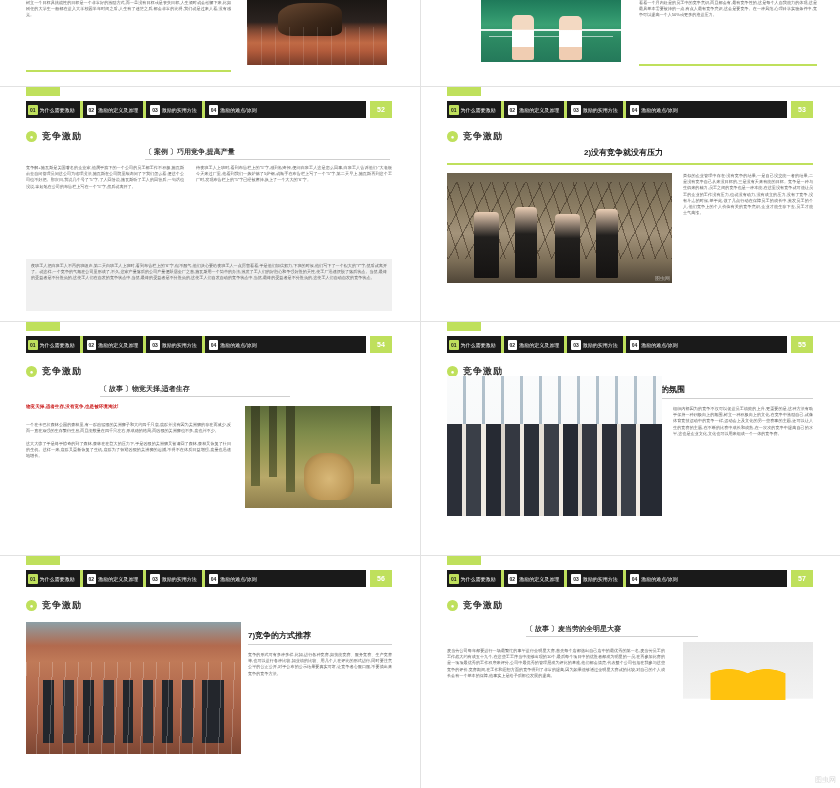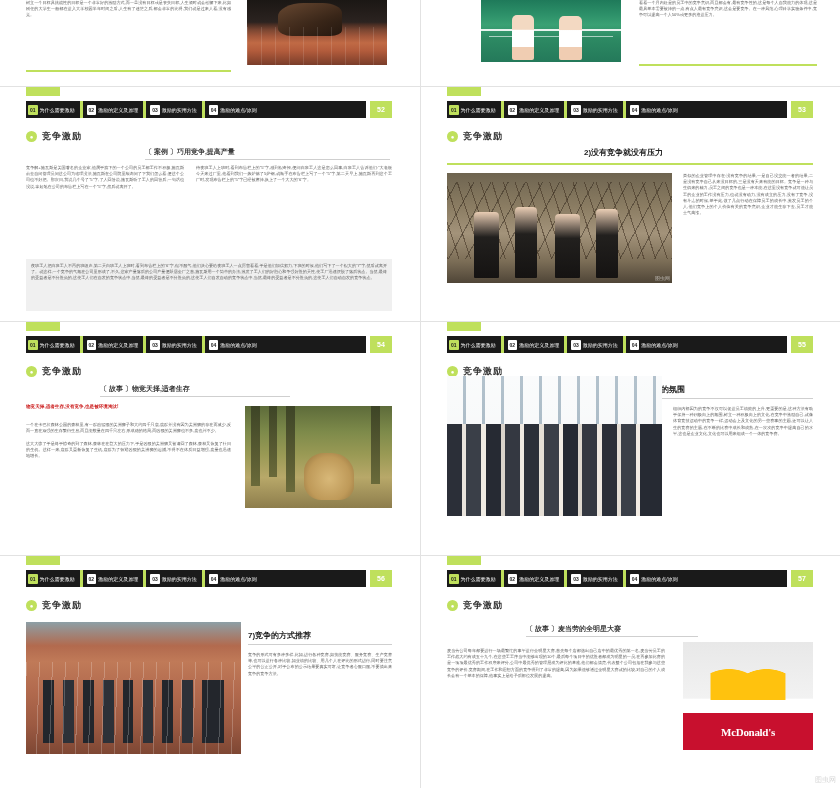--- a/index.html
+++ b/index.html
@@ -571,20 +571,17 @@
       <span class="slide-title">竞争激励</span>
     </div>
 
     <div class="case-tag" style="left:105px;top:68px;">〔 故事 〕麦当劳的全明星大赛</div>
     <div class="sec-rule-thin" style="left:105px;top:80px;width:172px;"></div>
 
     <div class="txt" style="left:26px;top:92px;width:218px;height:110px;">麦当劳公司每年都要进行一场最繁忙的事平进行全明星大赛,首先每个店都选出自己店中的最优秀的第一名,麦当劳员工的工作战大约有成五十九个,在这些工工序当中能够出现的10个,最后每个项目中的优胜者都成为明星的一员,在再参加比赛的是一项项最优秀的工作程序来评分,公司中最优秀的管理层成为评比的基准,他们都会清楚,代表整个公司包括在我参与这些竞争的评价,竞赛期间,在工作和思想方面的竞争得到了非常的提高,因为如果能够通过全明星大赛就的比较,对自己的个人成长会有一个基本的保障,他事实上是给予后部位发展的提高。</div>
 
     <div class="img ph-mcd" style="left:262px;top:86px;width:130px;height:108px;">
       <div class="arch"></div>
-      <div class="band">
-        <span>McDonald's</span>
-      </div>
     </div>
   </div>
 
   <div class="wm-page">图虫网</div>
 </div>
 
 </body></html>

